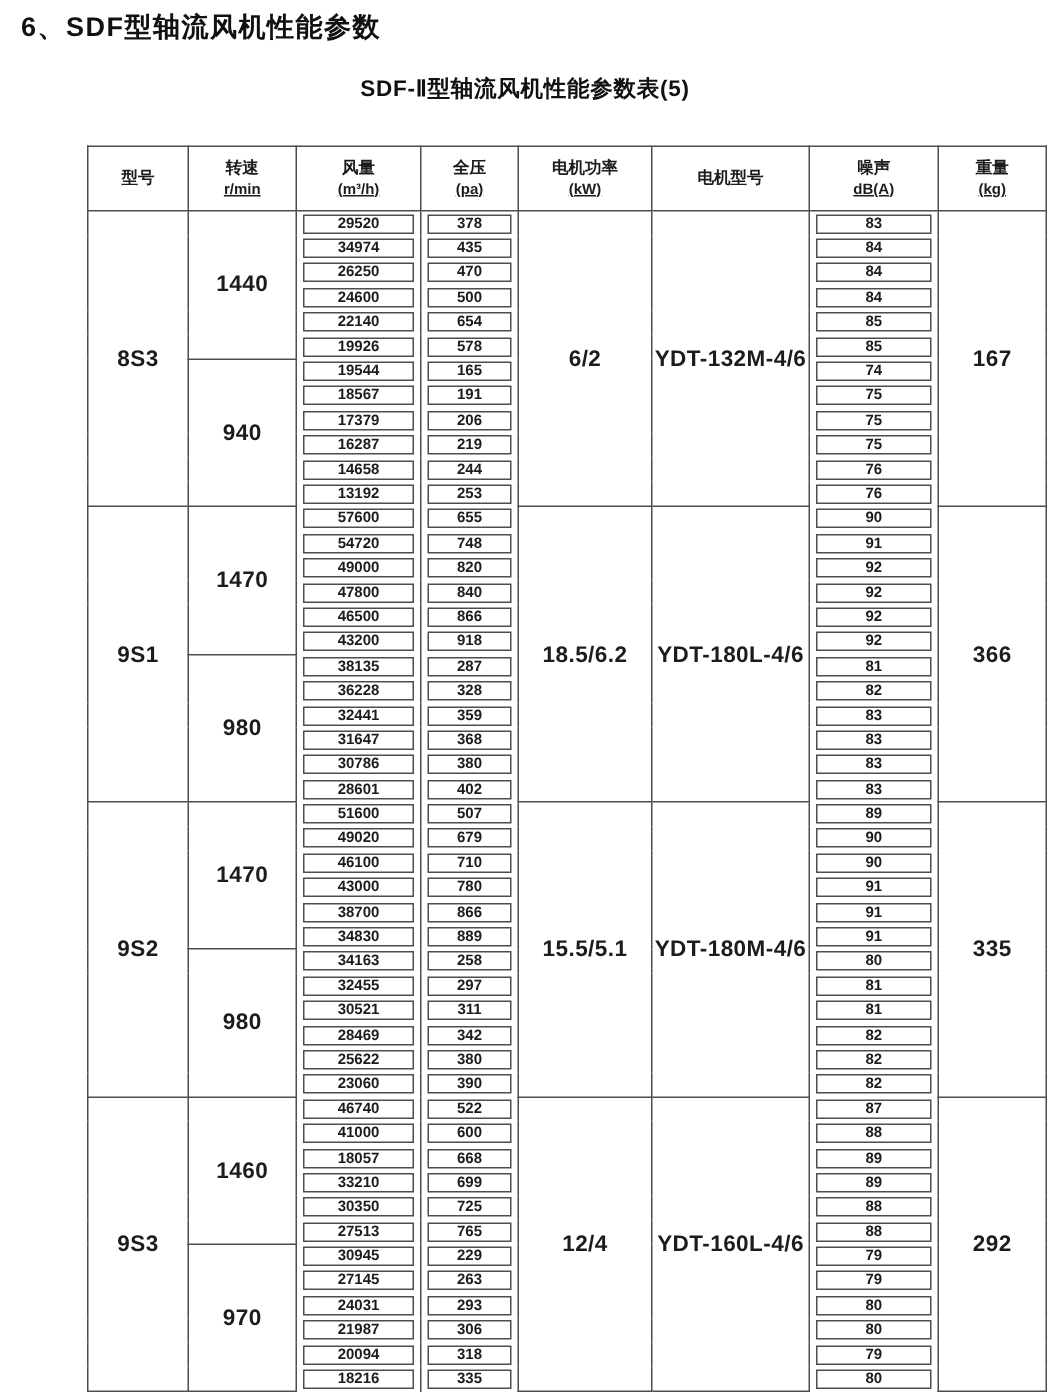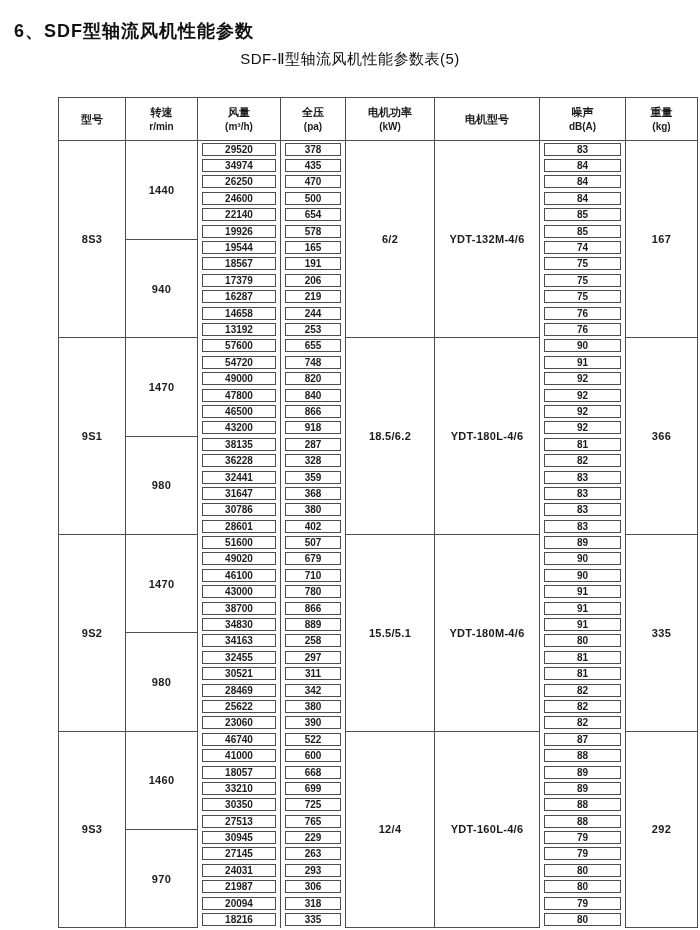--- a/index.html
+++ b/index.html
@@ -15,30 +15,29 @@
   }
   .heading {
     position: absolute;
     left: 14px;
     top: 6px;
     font-size: 18px;
     font-weight: bold;
     letter-spacing: 1px;
     color: #111;
     white-space: nowrap;
-    margin-top: 13px;
   }
   .subtitle {
     position: absolute;
     top: 50px;
     left: 0;
     width: 100%;
     text-align: center;
     font-size: 15px;
-    font-weight: normal;
+    font-weight: bold;
     letter-spacing: 0.5px;
     color: #111;
   }
   table.fan-table {
     position: absolute;
     left: 58px;
     top: 97px;
     width: 639px;
     border-collapse: collapse;
     table-layout: fixed;
@@ -59,37 +58,37 @@
     border: 1px solid #4d4d4d;
     height: 16.4px;
     padding: 0;
     font-size: 10px;
     font-weight: bold;
     text-align: center;
     vertical-align: middle;
     color: #1c1c1c;
   }
   .fan-table td.group-cell {
-    font-size: 11px;
+    font-size: 15px;
     letter-spacing: 0.3px;
   }
   .fan-table td.boxcol {
     border-top: none;
     border-bottom: none;
   }
   .fan-table .box {
     border: 1px solid #4d4d4d;
     margin: 1px 4px;
     height: 11px;
     line-height: 11px;
     font-size: 10px;
     font-weight: bold;
     text-align: center;
   }
-  .hdr-sub { font-size: 10px; font-weight: bold; }
+  .hdr-sub { font-size: 10px; font-weight: bold; text-decoration: underline; }
 </style>
 </head>
 <body>
 
 <div class="heading">6、SDF型轴流风机性能参数</div>
 <div class="subtitle">SDF-Ⅱ型轴流风机性能参数表(5)</div>
 
 <table class="fan-table">
   <colgroup>
     <col style="width:67px">

